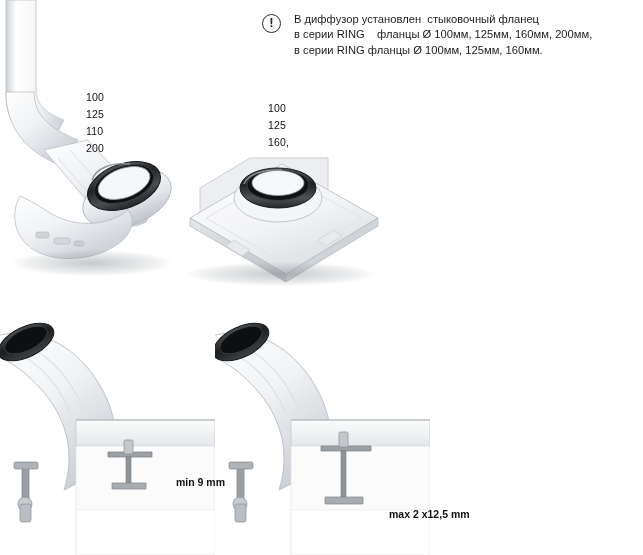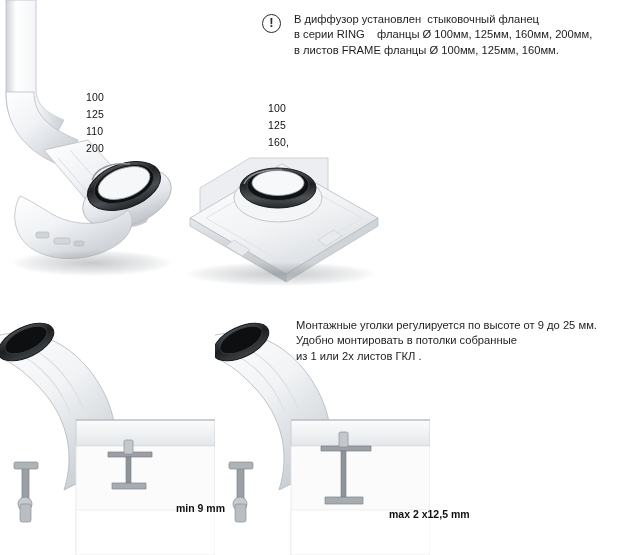--- a/index.html
+++ b/index.html
@@ -78,21 +78,21 @@
   .size-stack.square { left: 268px; top: 100px; }
   .size-stack div { letter-spacing: 0.2px; }
 
   
   .dim-label {
     position: absolute;
     font-size: 10.5px;
     font-weight: bold;
     color: #111;
   }
-  .dim-label.min { left: 176px; top: 502px; }
+  .dim-label.min { left: 176px; top: 476px; }
   .dim-label.max { left: 389px; top: 508px; }
 
   
   .ill { position: absolute; }
 
   
   .shadow {
     position: absolute;
     border-radius: 50%;
     background: radial-gradient(ellipse at center, rgba(130,135,140,0.45) 0%, rgba(160,165,170,0.18) 55%, rgba(255,255,255,0) 72%);
@@ -205,26 +205,23 @@
   <div class="size-stack square">
     <div>100</div>
     <div>125</div>
     <div>160,</div>
   </div>
 
   <div class="note-top">
     <div class="note-icon">!</div>
     <div class="note-lines"><span>В диффузор установлен  стыковочный фланец</span>
 <span>в серии RING    фланцы Ø 100мм, 125мм, 160мм, 200мм,</span>
-<span>в листов FRAME фланцы Ø 100мм, 125мм, 160мм.</span></div>
+<span>в серии RING фланцы Ø 100мм, 125мм, 160мм.</span></div>
   </div>
 
-  <div class="note-mid"><span>Монтажные уголки регулируется по высоте от 9 до 25 мм.</span>
-<span>Удобно монтировать в потолки собранные</span>
-<span>из 1 или 2х листов ГКЛ .</span></div>
 
   <svg class="ill" style="left:0px; top:320px;" width="215" height="235" viewBox="0 0 215 235">
     <defs>
       <linearGradient id="bodyGrad" x1="0" y1="0" x2="0.7" y2="1">
         <stop offset="0%" stop-color="#ffffff"></stop>
         <stop offset="50%" stop-color="#f1f3f5"></stop>
         <stop offset="100%" stop-color="#c9ced3"></stop>
       </linearGradient>
       <linearGradient id="ceilGrad" x1="0" y1="0" x2="0" y2="1">
         <stop offset="0%" stop-color="#fbfcfc"></stop>

